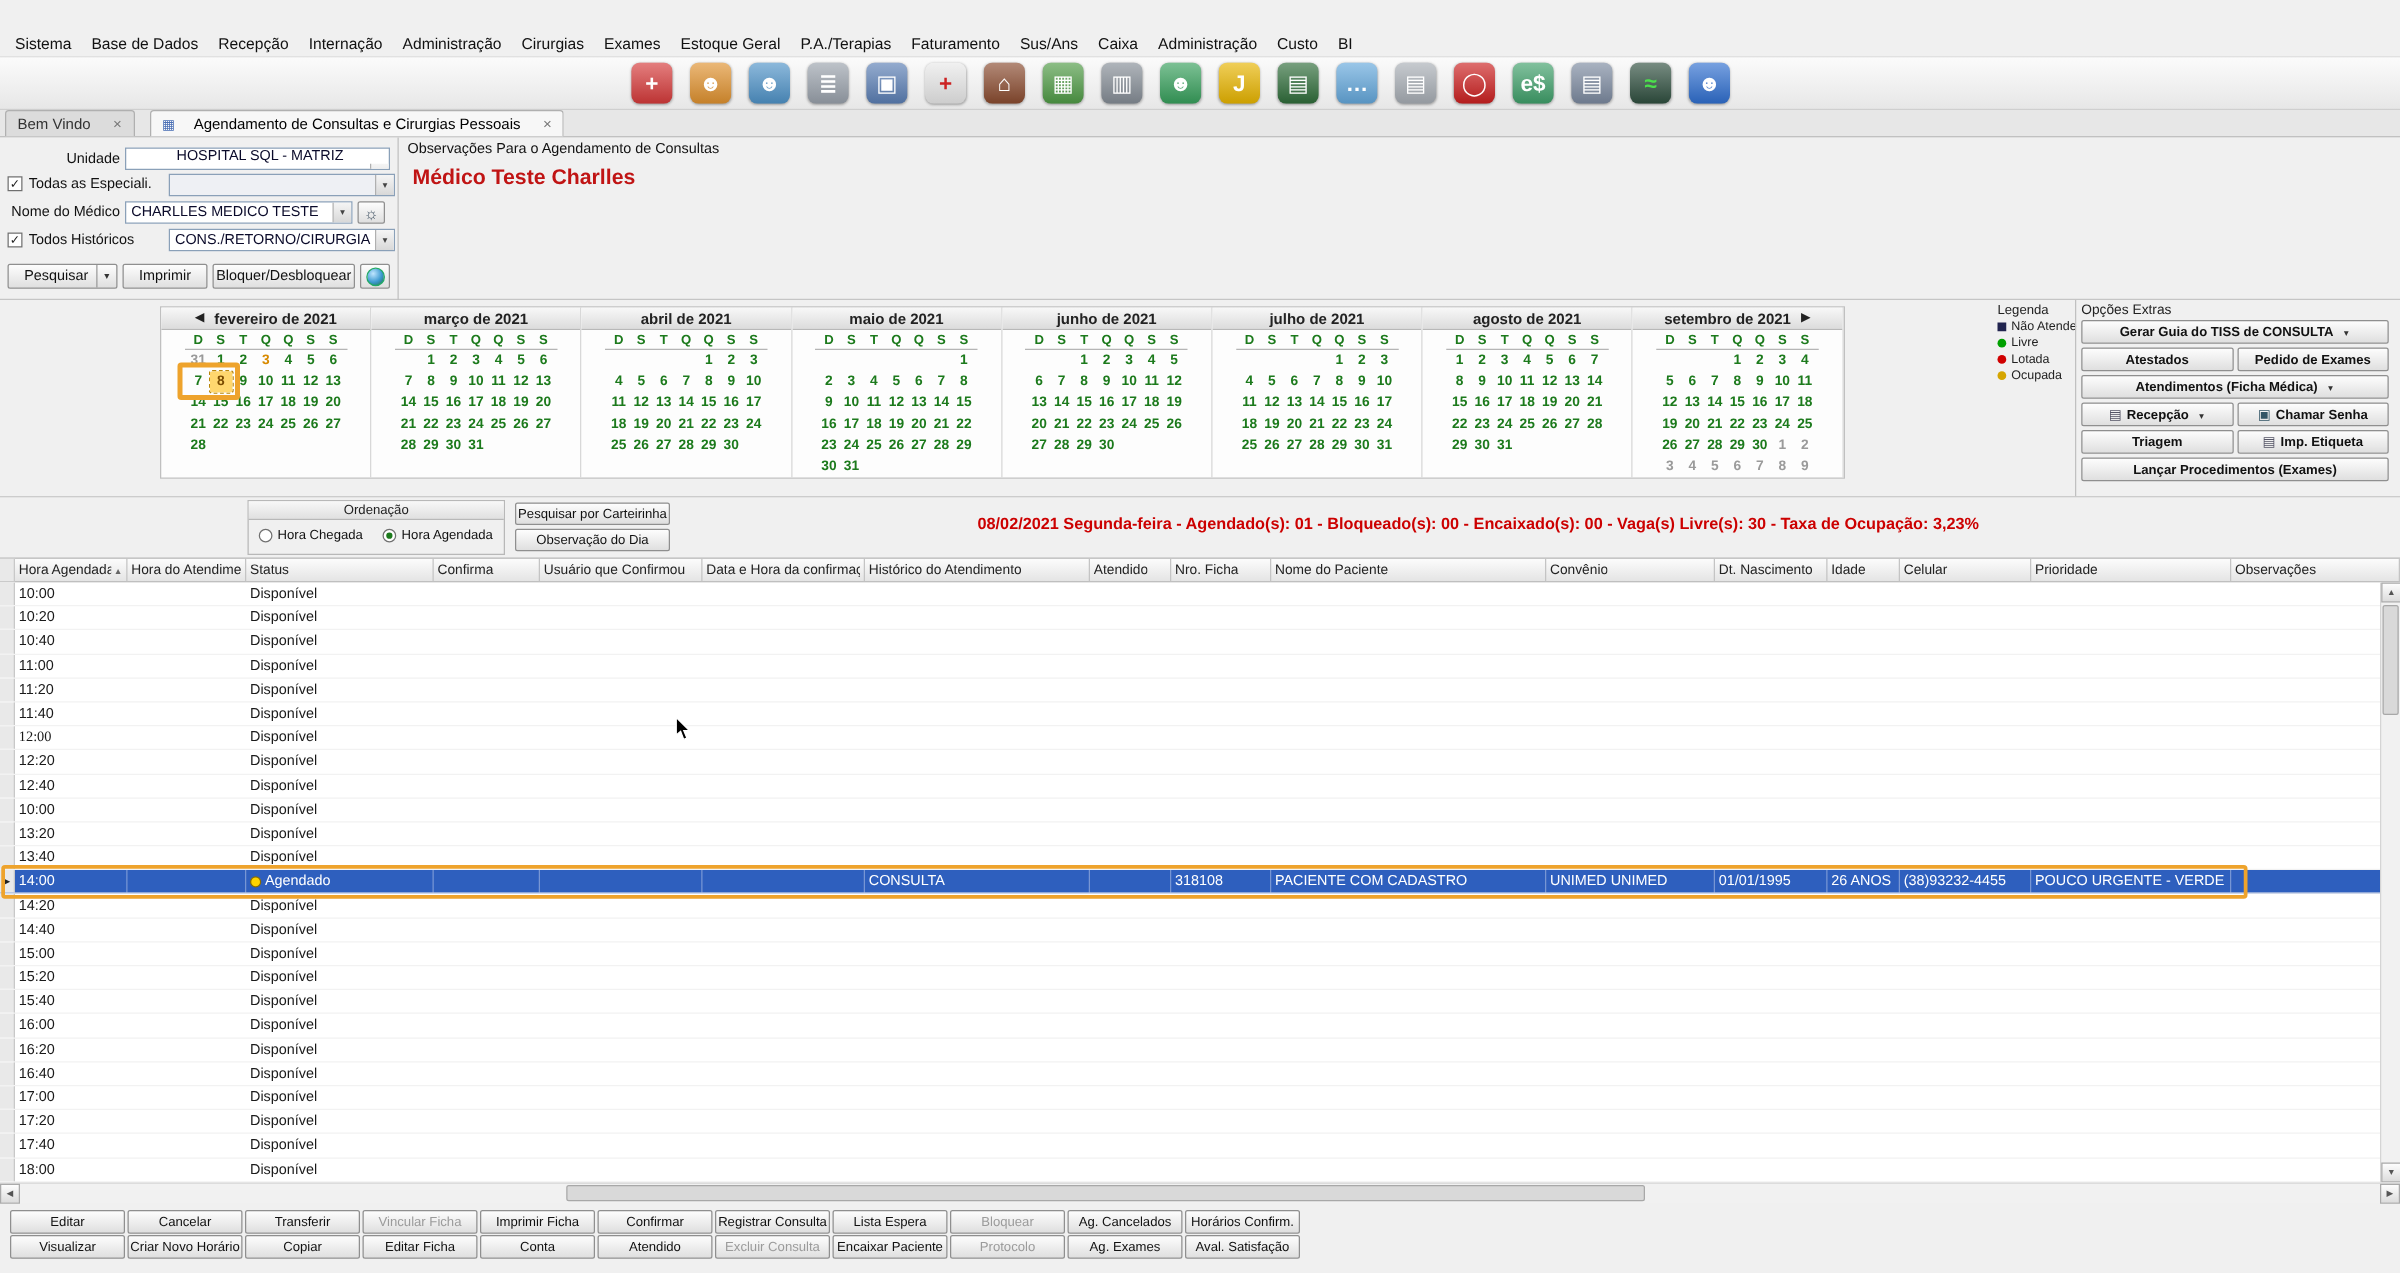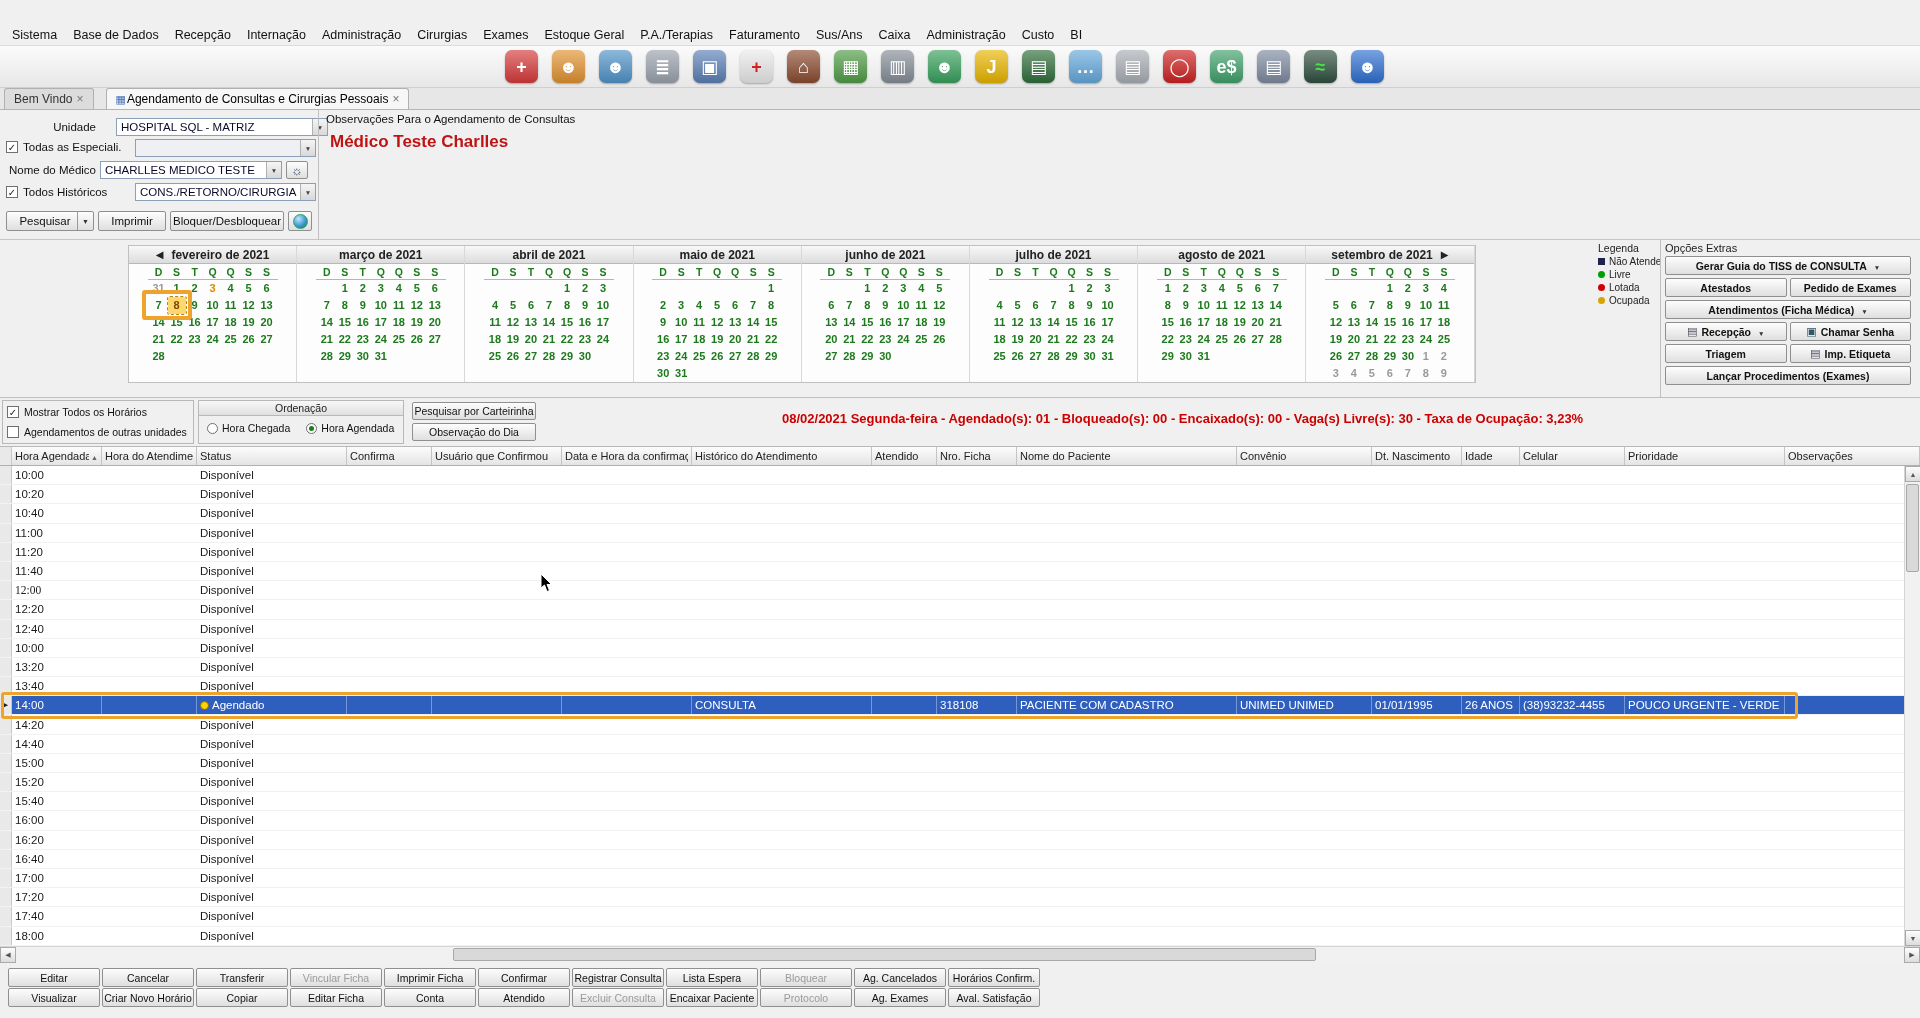--- a/index.html
+++ b/index.html
@@ -21,21 +21,21 @@
   .menubar { position:absolute; left:0; top:24px; width:1920px; height:22px; background:#f0f0f0; border-bottom:1px solid #dcdcdc; display:flex; align-items:center; padding-left:4px; }
   .menu-item { padding:3px 8px; font-size:12.5px; color:#111; white-space:nowrap; }
 
   
   .toolbar { position:absolute; left:0; top:46px; width:1920px; height:42px; background:linear-gradient(#fbfbfb,#e7e7e7); border-bottom:1px solid #cfcfcf; display:flex; align-items:center; gap:14px; padding-left:505px; }
   .tool { width:33px; height:33px; border-radius:7px; display:flex; align-items:center; justify-content:center; box-shadow:0 1px 2px rgba(0,0,0,.3); background-image:linear-gradient(rgba(255,255,255,.35),rgba(0,0,0,.12)); flex:none; }
   .tool-glyph { font-size:18px; line-height:1; font-weight:bold; }
 
   
   .tabbar { position:absolute; left:0; top:88px; width:1920px; height:22px; background:#e7e7e7; border-bottom:1px solid #b5b5b5; display:flex; align-items:flex-end; padding-left:4px; gap:12px; }
-  .tab { height:21px; display:flex; align-items:center; gap:1px; padding:0 9px; background:#dcdcdc; border:1px solid #b0b0b0; border-bottom:none; border-radius:3px 3px 0 0; font-size:12px; color:#333; white-space:nowrap; }
+  .tab { height:21px; display:flex; align-items:center; gap:15px; padding:0 9px; background:#dcdcdc; border:1px solid #b0b0b0; border-bottom:none; border-radius:3px 3px 0 0; font-size:12px; color:#333; white-space:nowrap; }
   .tab.active { background:#f7f7f7; color:#000; }
   .tab-icon { color:#4a6fb5; font-size:11px; }
   .tab-close { color:#777; font-size:12px; margin-left:3px; }
 
   
   .filter-panel { position:absolute; left:0; top:110px; width:1920px; height:130px; background:#f0f0f0; border-bottom:1px solid #c5c5c5; }
   .flabel { position:absolute; font-size:11.5px; color:#111; text-align:right; white-space:nowrap; }
   .combo { position:absolute; height:18px; background:#fff; border:1px solid #8aa0b8; display:flex; align-items:center; font-size:11.5px; color:#0a0a2a; padding-left:4px; overflow:hidden; white-space:nowrap; }
   .combo.disabled { background:#eef0f4; }
   .combo-arrow { margin-left:auto; width:15px; height:100%; background:linear-gradient(#f5f5f5,#d8d8d8); border-left:1px solid #b0b0b0; display:flex; align-items:center; justify-content:center; flex:none; }
@@ -211,21 +211,21 @@
       </div>
       <div class="tab active">
         <span class="tab-icon">▦</span>
         <span class="tab-label">Agendamento de Consultas e Cirurgias Pessoais</span>
         <span class="tab-close">×</span>
       </div>
     </div>
 
   <div class="filter-panel">
     <div class="flabel" style="left:8px;top:11px;width:88px;">Unidade</div>
-    <div class="combo" style="left:116px;top:8px;width:212px;">
+    <div class="combo" style="left:100px;top:8px;width:212px;flex-direction:column;">
       <span>HOSPITAL SQL - MATRIZ</span>
       <span class="combo-arrow"></span>
     </div>
 
     <div class="checkbox" style="left:6px;top:31px;">
       <span class="cb-box checked"></span>
       <span>Todas as Especiali.</span>
     </div>
     <div class="combo disabled" style="left:135px;top:29px;width:181px;">
       <span></span>
@@ -829,30 +829,20 @@
       </div>
       <div class="ox-row">
         <button class="btn ox-btn">
             <span>Lançar Procedimentos (Exames)</span>
           </button>
       </div>
     </div>
   </div>
 
   <div class="mid">
-    <div class="cb-panel">
-      <div class="checkbox" style="left:4px;top:5px;">
-        <span class="cb-box checked"></span>
-        <span style="font-size:10.5px;">Mostrar Todos os Horários</span>
-      </div>
-      <div class="checkbox" style="left:4px;top:25px;">
-        <span class="cb-box"></span>
-        <span style="font-size:10.5px;">Agendamentos de outras unidades</span>
-      </div>
-    </div>
     <div class="ord-box">
       <div class="ord-header">Ordenação</div>
       <div class="ord-options">
           <div class="radio">
             <span class="radio-dot"></span>
             <span>Hora Chegada</span>
           </div>
           <div class="radio selected">
             <span class="radio-dot"></span>
             <span>Hora Agendada</span>

